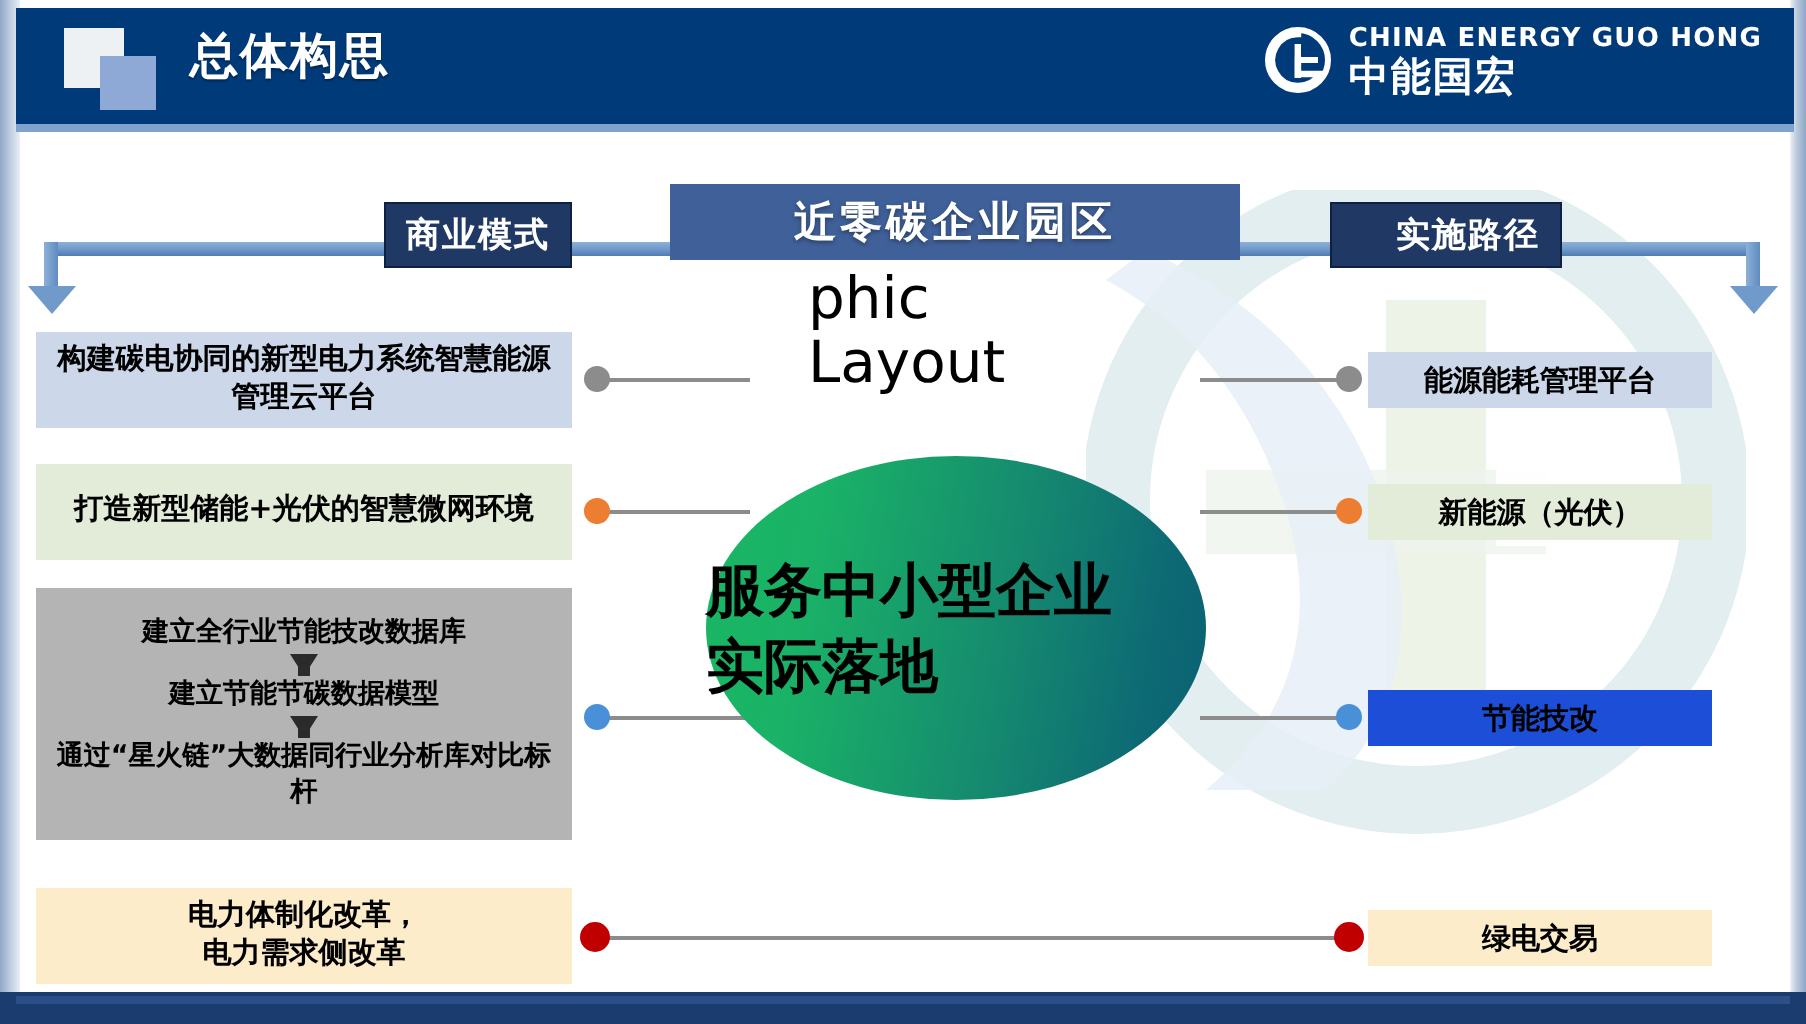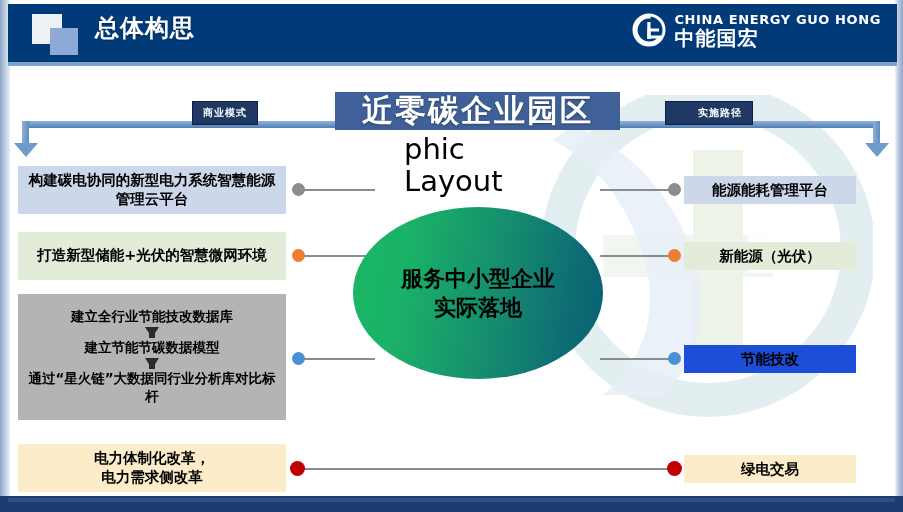--- a/index.html
+++ b/index.html
@@ -79,21 +79,21 @@
     position:absolute; right:30px; top:95px;
     width:330px; height:330px;
     pointer-events:none;
   }
 
   
   #main-title {
     position:absolute; left:335px; top:92px; width:285px; height:38px;
     background:#3f6098;
     display:flex; align-items:center; justify-content:center;
-    color:#ffffff; font-size:31px; font-weight:bold; letter-spacing:2px;
+    color:#ffffff; font-size:21px; font-weight:bold; letter-spacing:2px;
     text-shadow:0 1px 2px rgba(0,0,0,.35);
   }
 
   
   #stray-text {
     position:absolute; left:404px; top:133px;
     font-size:29px; color:#000000; line-height:1.12;
     white-space:pre;
   }
 
@@ -117,34 +117,34 @@
     border-left:12px solid transparent;
     border-right:12px solid transparent;
     border-top:14px solid #6f9ac9;
   }
   .arr-left  { left:13.5px; top:143px; }
   .arr-right { left:864.5px; top:143px; }
 
   
   .bar-label {
     position:absolute; background:#1f3864; border:1px solid #0f2140;
-    color:#ffffff; font-size:10px; font-weight:bold;
+    color:#ffffff; font-size:17px; font-weight:bold;
     padding:4px 10px; letter-spacing:1px;
   }
   #label-left  { left:192px; top:101px; }
   #label-right { left:665px; top:101px;padding-left:32px; }
 
   
   #center-ellipse {
-    position:absolute; left:353px; top:207px; width:250px; height:172px;
+    position:absolute; left:353px; top:228px; width:250px; height:172px;
     border-radius:50%;
     background:linear-gradient(100deg,#19b764 0%,#1ab267 22%,#15896f 60%,#0d6b74 85%,#0a5f72 100%);
     display:flex; flex-direction:column;
-    align-items:center; justify-content:center;
-    color:#000000; font-size:22px; font-weight:bold; line-height:1.32;
+    align-items:flex-start; justify-content:center;
+    color:#000000; font-size:29px; font-weight:bold; line-height:1.32;
     text-align:center;
   }
 
   
   .box {
     position:absolute;
     display:flex; flex-direction:column;
     align-items:center; justify-content:center;
     text-align:center; font-weight:bold; color:#000000;
     padding:4px 8px;

